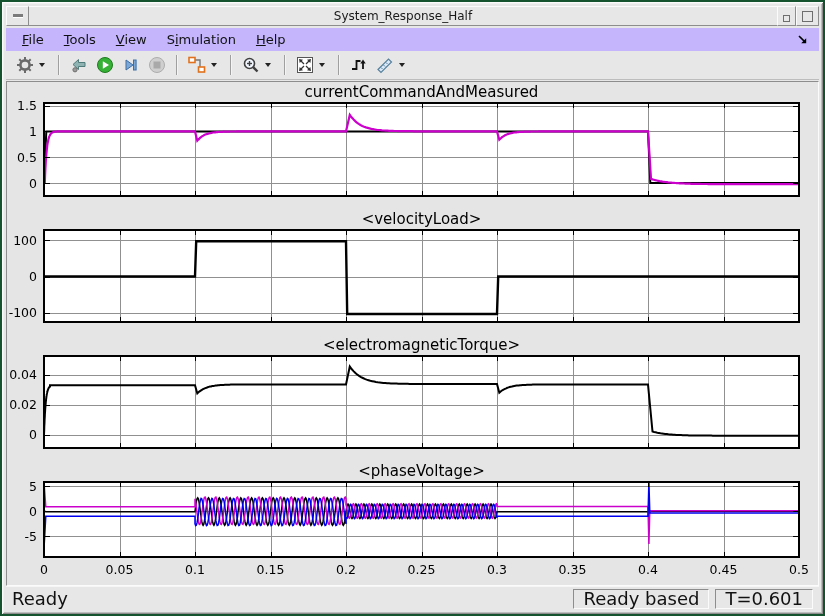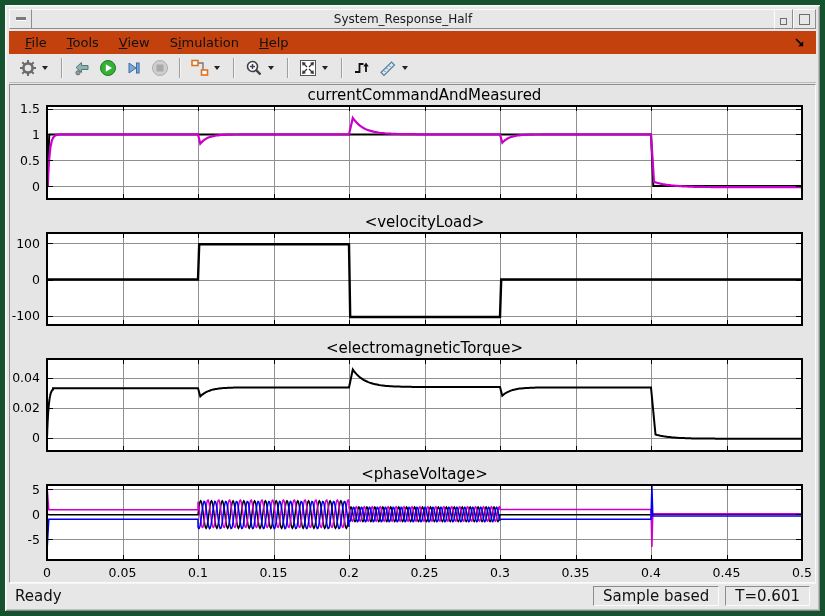--- a/index.html
+++ b/index.html
@@ -1,57 +1,57 @@
 <!DOCTYPE html>
 <html><head>
 <meta charset="utf-8">
 <style>
   html,body{margin:0;padding:0;background:#cfcfcf;}
   .window{
     position:relative;width:825px;height:616px;background:#e7e7e7;
     font-family:"DejaVu Sans","Liberation Sans",sans-serif;color:#111;
-    border:5px solid #14532d;
+    border:2px solid #14532d;
     box-shadow:inset 1px 1px 0 #fbfbfb, inset -1px -1px 0 #8d8d8d,
                inset 2px 2px 0 #f0f0f0, inset -2px -2px 0 #bdbdbd;
     overflow:hidden;box-sizing:border-box;
   }
   .bevel-out{border:1px solid;border-color:#fbfbfb #8d8d8d #8d8d8d #fbfbfb;}
 
   .titlebar{position:absolute;left:4px;top:4px;right:4px;height:20px;
     display:flex;align-items:stretch;background:#e7e7e7;box-sizing:border-box;}
   .win-btn{width:23px;background:#e7e7e7;display:flex;align-items:center;justify-content:center;box-sizing:border-box;}
   .title-text{flex:1;text-align:center;font-size:12px;line-height:18px;
     border-top:1px solid #fbfbfb;border-bottom:1px solid #8d8d8d;color:#1a1a1a;}
   .glyph-dash{width:10px;height:3px;background:#7b7b7b;border-bottom:1px solid #fff;}
   .glyph-sq-s{width:5px;height:5px;border:1px solid #6e6e6e;margin-top:4px;}
   .glyph-sq-l{width:9px;height:9px;border:1px solid #6e6e6e;}
 
   .menubar{position:absolute;left:4px;top:26px;right:4px;height:23px;
-    display:flex;align-items:center;font-size:13px;background:#c2410c;}
+    display:flex;align-items:center;font-size:13px;background:#c4b5fd;}
   .menu-items{display:flex;align-items:center;margin-left:6px;}
   .menu-item{padding:2px 10px;cursor:default;color:#111;}
   .menu-item u{text-decoration:underline;}
   .dock{margin-left:auto;margin-right:10px;display:flex;align-items:center;}
 
   .toolbar{position:absolute;left:4px;top:49px;right:4px;height:29px;
     display:flex;align-items:center;background:#e7e7e7;
     border-bottom:1px solid #bdbdbd;box-sizing:border-box;padding-left:6px;}
   .tbtn{width:26px;height:24px;display:flex;align-items:center;justify-content:center;
     background:transparent;border:1px solid transparent;padding:0;}
   .caret{width:0;height:0;border-left:3.5px solid transparent;border-right:3.5px solid transparent;
     border-top:4px solid #222;margin:0 7px 0 1px;}
   .tsep{width:1px;height:20px;background:#9f9f9f;border-right:1px solid #f4f4f4;margin:0 6px;}
 
   .figure{position:absolute;left:4px;top:79px;right:4px;bottom:28px;background:#e5e5e5;
     border:1px solid;border-color:#8d8d8d #fbfbfb #fbfbfb #8d8d8d;box-sizing:border-box;}
   #plots{position:absolute;left:0;top:0;width:825px;height:616px;pointer-events:none;
     font-family:"DejaVu Sans",sans-serif;}
 
   .statusbar{position:absolute;left:4px;right:4px;bottom:4px;height:23px;
-    display:flex;align-items:center;font-size:15px;background:#e7e7e7;
+    display:flex;align-items:center;font-size:18px;background:#e7e7e7;
     border-top:1px solid #f6f6f6;}
   .status-left{margin-left:6px;flex:1;color:#111;}
   .status-panel{border:1px solid;border-color:#8d8d8d #fbfbfb #fbfbfb #8d8d8d;
     padding:0 9px;margin-right:6px;height:18px;line-height:18px;text-align:center;}
 </style>
 </head>
 <body>
 
 <div class="window">
 
@@ -423,16 +423,16 @@
         <text x="495" y="572" text-anchor="middle" font-size="12.5" fill="#000">0.3</text>
         <text x="570.5" y="572" text-anchor="middle" font-size="12.5" fill="#000">0.35</text>
         <text x="646" y="572" text-anchor="middle" font-size="12.5" fill="#000">0.4</text>
         <text x="721.5" y="572" text-anchor="middle" font-size="12.5" fill="#000">0.45</text>
         <text x="797" y="572" text-anchor="middle" font-size="12.5" fill="#000">0.5</text>
       </g>
     </svg>
 
   <div class="statusbar">
     <span class="status-left">Ready</span>
-    <span class="status-panel" style="min-width:80px;">Sample based</span>
+    <span class="status-panel" style="min-width:80px;">Ready based</span>
     <span class="status-panel" style="min-width:58px;">T=0.601</span>
   </div>
 </div>
 
 </body></html>

